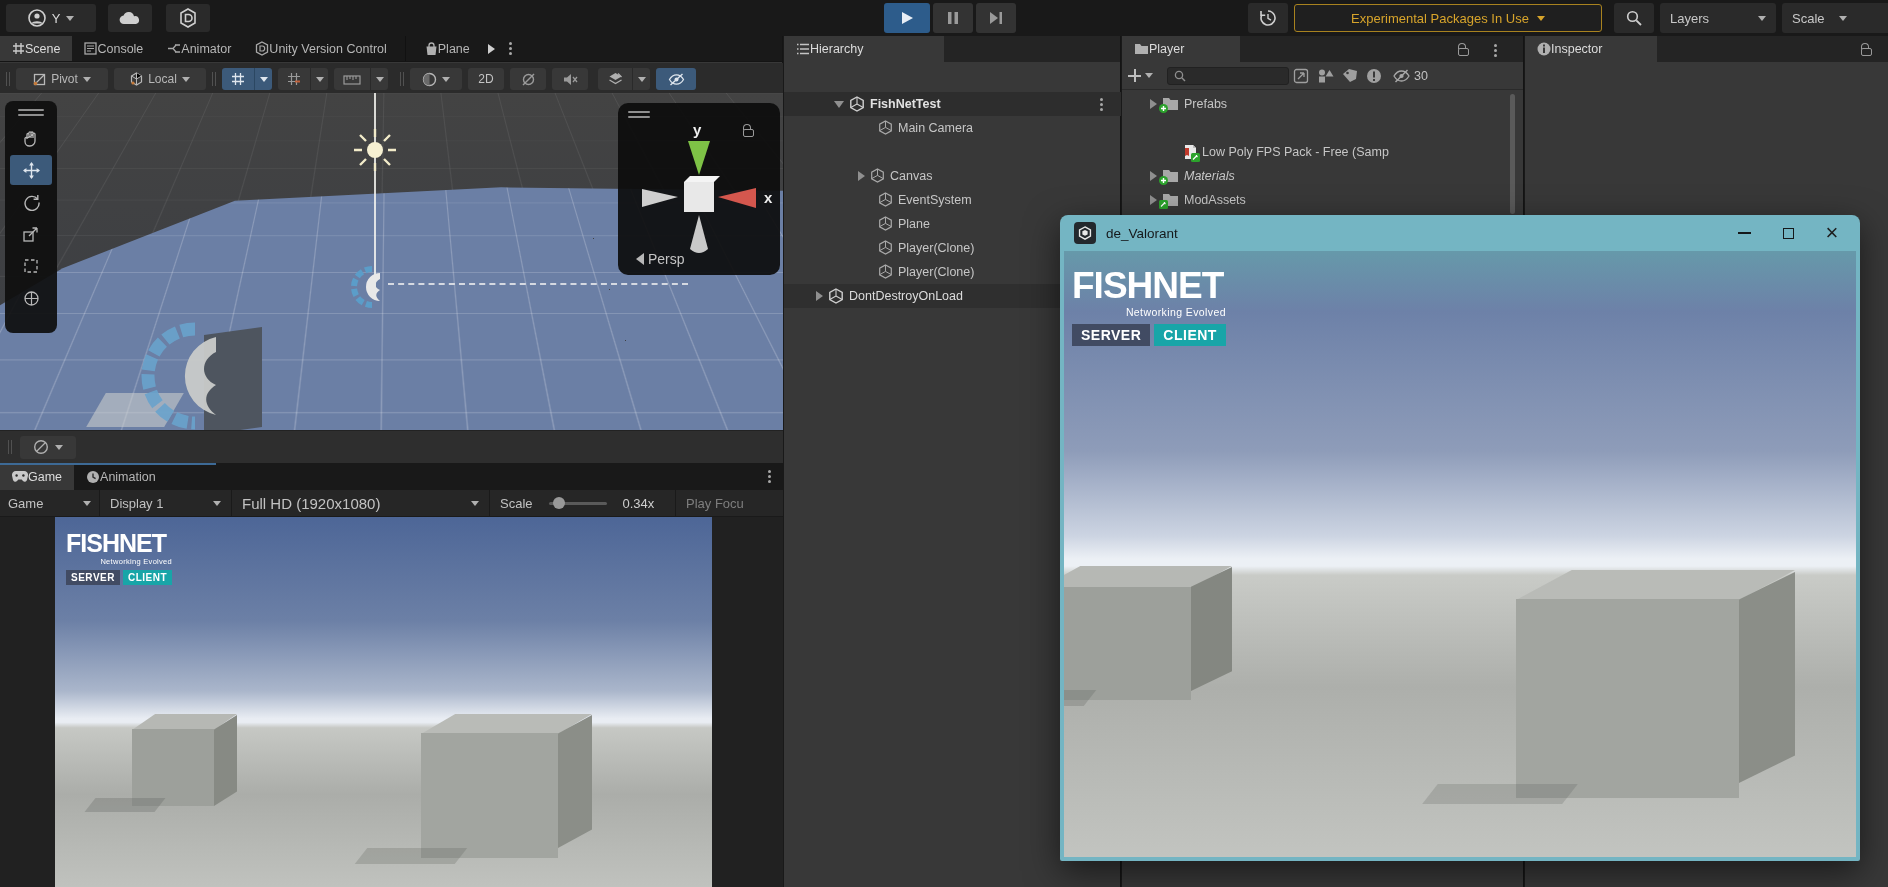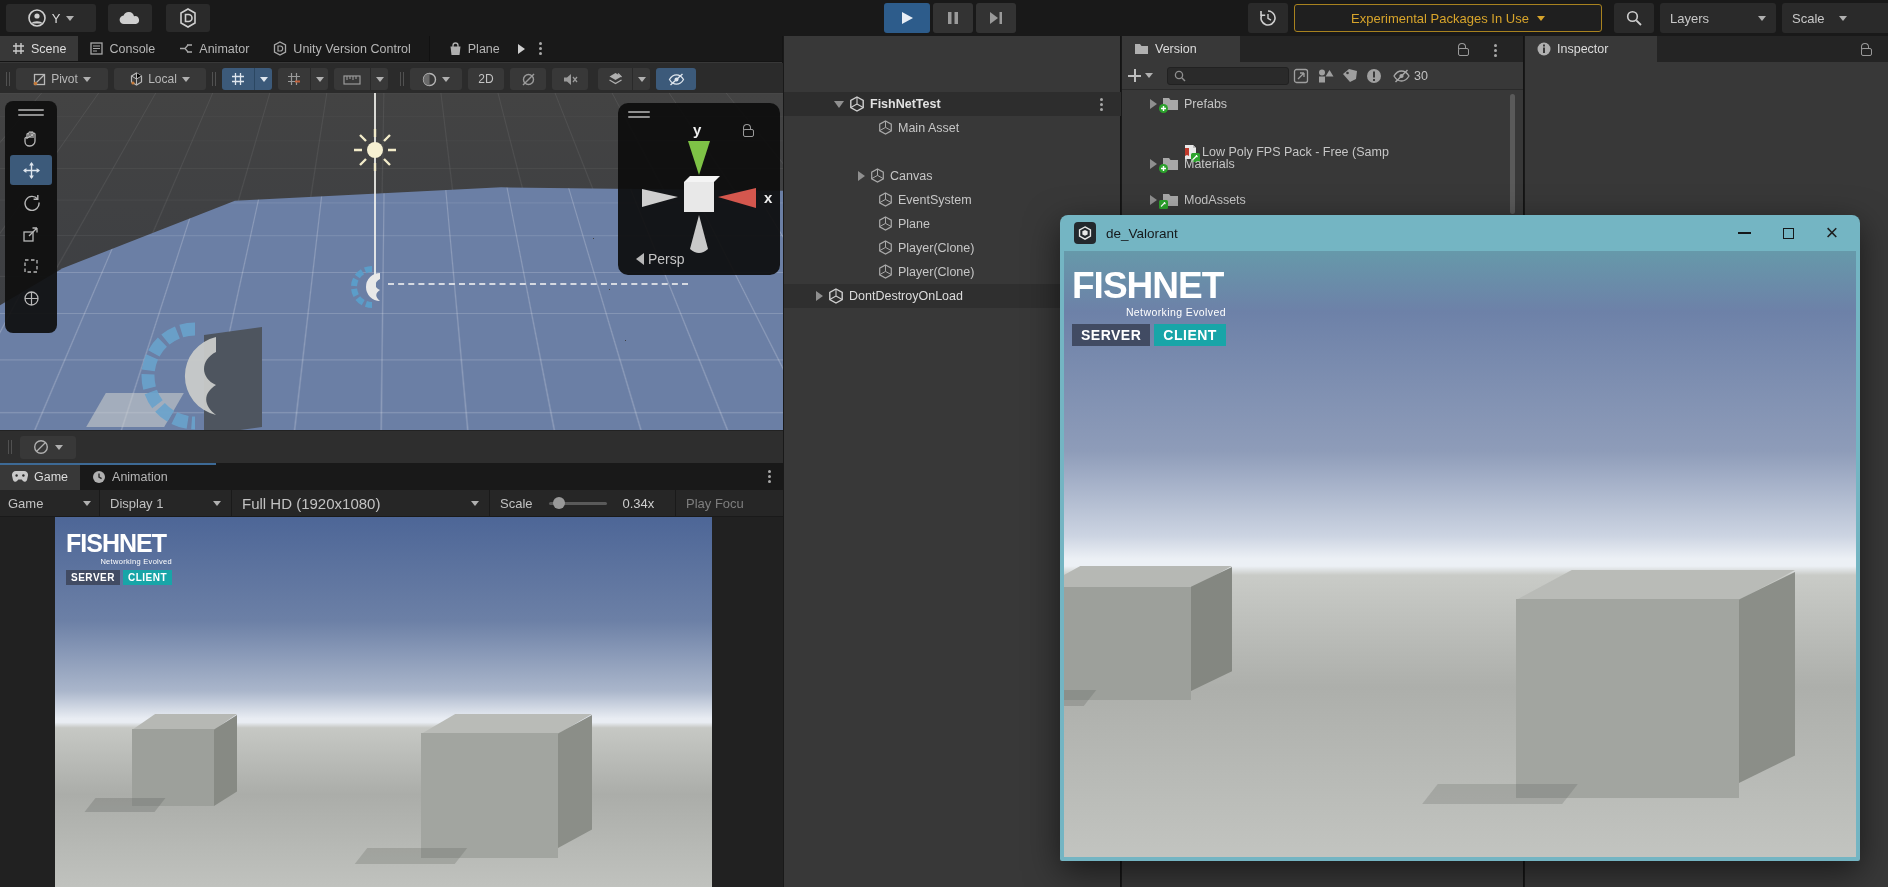--- a/index.html
+++ b/index.html
@@ -19,21 +19,21 @@
   .grip i { width:1px; height:14px; background:#515151; }
   .lock { width:11px; height:8px; border:1.5px solid #9a9a9a; border-radius:2px; position:relative; }
   .lock:before { content:""; position:absolute; left:-1px; top:-6px; width:6px; height:5px; border:1.5px solid #9a9a9a; border-bottom:none; border-radius:4px 4px 0 0; }
   .plus { position:relative; width:13px; height:13px; }
   .plus:before,.plus:after { content:""; position:absolute; background:#bdbdbd; }
   .plus:before { left:5.5px; top:0; width:2px; height:13px; }
   .plus:after { left:0; top:5.5px; width:13px; height:2px; }
   .hamb { display:inline-flex; flex-direction:column; gap:3px; }
   .hamb i { width:26px; height:2px; background:#8f8f8f; border-radius:1px; }
   .tabstrip { background:#191919; display:flex; align-items:stretch; height:26px; border-bottom:1px solid #141414; }
-  .tab { display:flex; align-items:center; gap:6px; padding:0 12px; color:#b6b6b6; font-size:12.5px; }
+  .tab { display:flex; align-items:center; gap:0; padding:0 12px; color:#b6b6b6; font-size:12.5px; }
   .tab.active { background:#383838; color:#dcdcdc; }
   .panelbar { background:#242424; }
   .ptoolbar { background:#383838; border-bottom:1px solid #2a2a2a; display:flex; align-items:center; }
   .searchbox { background:#2a2a2a; border:1px solid #212121; border-radius:3px; height:18px; display:flex; align-items:center; gap:4px; padding:0 6px; color:#8f8f8f; }
   .treerow { position:absolute; height:24px; display:flex; align-items:center; gap:5px; font-size:12.5px; color:#c6c6c6; white-space:nowrap; }
   .arrow-r { width:0;height:0;border-top:5px solid transparent;border-bottom:5px solid transparent;border-left:7px solid #8f8f8f; }
   .arrow-d { width:0;height:0;border-left:5px solid transparent;border-right:5px solid transparent;border-top:7px solid #8f8f8f; }
   svg { display:block; }
   .badge { font-weight:bold; color:#fff; letter-spacing:.5px; }
   .fishlogo { color:#fff; font-weight:bold; letter-spacing:-1px; line-height:1; }
@@ -522,20 +522,37 @@
           <div class="cube-face" style="left:0;top:10px;width:171px;height:20px;background:#b9bbb7;clip-path:polygon(0 100%, 80% 100%, 100% 0, 20% 0);"></div>
           <div class="cube-face" style="left:0;top:29px;width:137px;height:125px;background:#a2a5a0;"></div>
           <div class="cube-face" style="left:137px;top:11px;width:34px;height:133px;background:#8b8e88;clip-path:polygon(0 14%, 100% 0, 100% 86%, 0 100%);"></div>
           <div class="cube-face" style="left:-60px;top:144px;width:100px;height:16px;background:rgba(90,95,88,.25);transform:skewX(-38deg);"></div>
         </div>
       </div>
     </div>
   </div>
 
   <div class="abs" style="left:784px;top:36px;width:337px;height:851px;background:#383838;border-right:1px solid #141414;">
+    <div class="panelbar row" style="height:26px;">
+      <div class="tab active" style="height:26px;width:160px;">
+        <span>
+            <svg width="14" height="12" viewBox="0 0 14 12">
+              <path d="M4 1.5h9M4 6h9M4 10.5h9" stroke="#c4c4c4" stroke-width="1.5"></path>
+              <path d="M1 1.5h1.5M1 6h1.5M1 10.5h1.5" stroke="#c4c4c4" stroke-width="1.5"></path>
+            </svg>
+          </span>
+        <span>Hierarchy</span>
+      </div>
+      <span class="lock" style="position:absolute;left:1068px;top:48px;"></span>
+      <span class="vdots" style="position:absolute;left:1098px;top:44px;">
+          <i></i>
+          <i></i>
+          <i></i>
+        </span>
+    </div>
 
     <div class="treerow" style="left:0;top:56px;width:337px;background:#2d2d2d;">
       <span class="arrow-d" style="margin-left:50px;"></span>
       <span>
           <svg width="16" height="17" viewBox="0 0 16 17">
             <path d="M8 1l6.2 3.5v7L8 15 1.8 11.5v-7z" fill="none" stroke="#cfcfcf" stroke-width="1.4"></path>
             <path d="M8 1v7M8 8l6.2 3.5M8 8L1.8 11.5" stroke="#cfcfcf" stroke-width="1.1"></path>
           </svg>
         </span>
       <span style="color:#e2e2e2;font-weight:bold;">FishNetTest</span>
@@ -545,21 +562,21 @@
           <i></i>
         </span>
     </div>
     <div class="treerow" style="left:0;top:80px;width:337px;">
       <span style="margin-left:94px;">
           <svg width="15" height="16" viewBox="0 0 15 16">
             <path d="M7.5 1l5.8 3.2v6.6L7.5 14 1.7 10.8V4.2z" fill="none" stroke="#a8a8a8" stroke-width="1.2"></path>
             <path d="M7.5 1v6.4M7.5 7.4l5.8 3.2M7.5 7.4L1.7 10.6" stroke="#a8a8a8" stroke-width="1"></path>
           </svg>
         </span>
-      <span>Main Asset</span>
+      <span>Main Camera</span>
     </div>
     <div class="treerow" style="left:0;top:128px;width:337px;">
       <span class="arrow-r" style="margin-left:74px;"></span>
       <span>
           <svg width="15" height="16" viewBox="0 0 15 16">
             <path d="M7.5 1l5.8 3.2v6.6L7.5 14 1.7 10.8V4.2z" fill="none" stroke="#a8a8a8" stroke-width="1.2"></path>
             <path d="M7.5 1v6.4M7.5 7.4l5.8 3.2M7.5 7.4L1.7 10.6" stroke="#a8a8a8" stroke-width="1"></path>
           </svg>
         </span>
       <span>Canvas</span>
@@ -613,21 +630,21 @@
   </div>
 
   <div class="abs" style="left:1122px;top:36px;width:402px;height:851px;background:#383838;border-right:1px solid #141414;">
     <div class="panelbar row" style="height:26px;">
       <div class="tab active" style="height:26px;width:118px;">
         <span>
             <svg width="15" height="12" viewBox="0 0 15 12">
               <path d="M1 1h5l1.5 2H14v8H1z" fill="#b0b0b0"></path>
             </svg>
           </span>
-        <span>Version</span>
+        <span>Player</span>
       </div>
       <span class="lock" style="position:absolute;right:54px;top:12px;"></span>
       <span class="vdots" style="position:absolute;right:26px;top:8px;">
           <i></i>
           <i></i>
           <i></i>
         </span>
     </div>
     <div class="ptoolbar" style="height:28px;gap:4px;padding:0 6px;">
       <span class="plus"></span>
@@ -694,21 +711,21 @@
             <path d="M9 1v3h3" fill="#bdbdbd"></path>
             <path d="M1 4v8l2-1 2 1V4z" fill="#c0392b"></path>
           </svg>
           <svg width="9" height="9" viewBox="0 0 9 9" style="position:absolute;right:-3px;bottom:-2px;">
             <rect width="9" height="9" rx="1.5" fill="#2ca32c"></rect>
             <path d="M2 6.5l4-4M5 2.5l1.5 1.5" stroke="#fff" stroke-width="1.2"></path>
           </svg>
         </span>
       <span>Low Poly FPS Pack - Free (Samp</span>
     </div>
-    <div class="treerow" style="left:0;top:116px;width:460px;">
+    <div class="treerow" style="left:0;top:128px;width:460px;font-style:italic;">
       <span class="arrow-r" style="margin-left:28px;"></span>
       <span style="position:relative;">
           <svg width="17" height="14" viewBox="0 0 17 14">
             <path d="M1 1h6l1.5 2H16v10H1z" fill="#a8a8a8"></path>
           </svg>
           <svg width="9" height="9" viewBox="0 0 9 9" style="position:absolute;left:-3px;bottom:-2px;">
             <circle cx="4.5" cy="4.5" r="4.5" fill="#2ca32c"></circle>
             <path d="M4.5 2v5M2 4.5h5" stroke="#fff" stroke-width="1.4"></path>
           </svg>
         </span>

